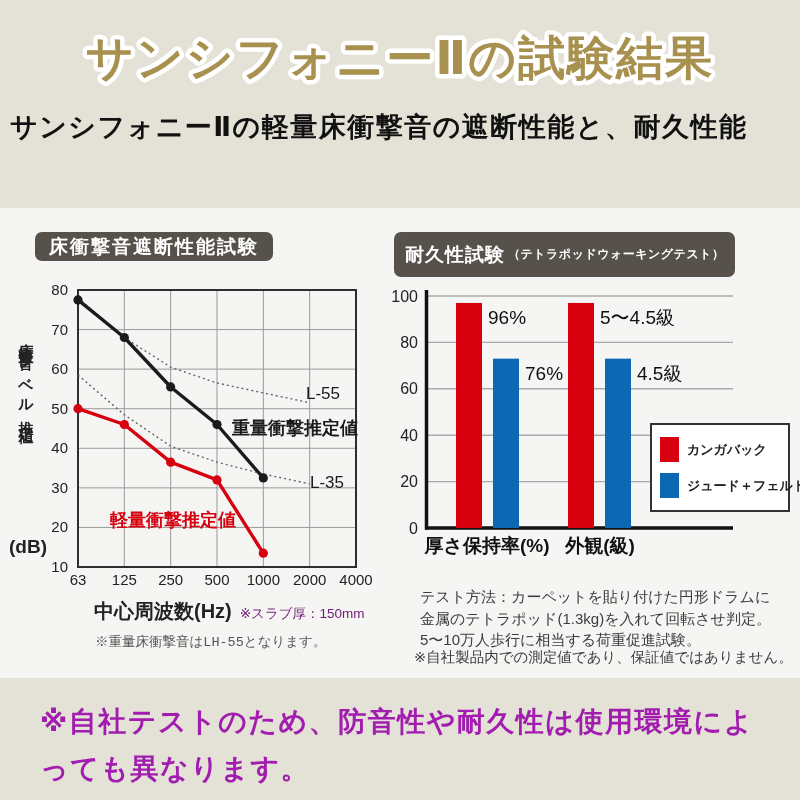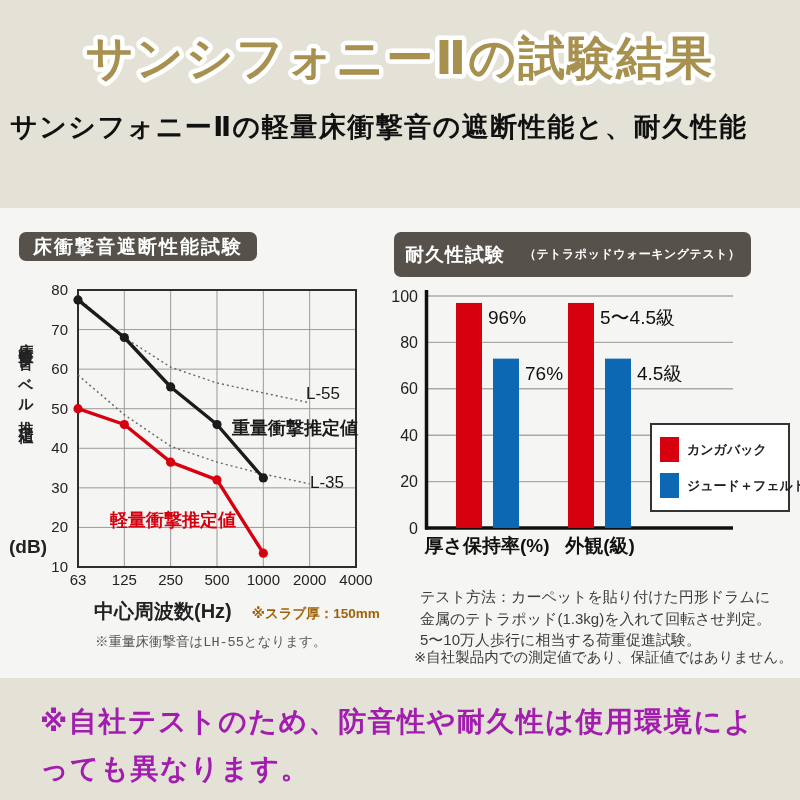--- a/index.html
+++ b/index.html
@@ -7,30 +7,30 @@
         font-family:"Liberation Sans","DejaVu Sans",sans-serif;color:#1a1a1a;}
   .title-svg{position:absolute;left:0;top:0;}
   .title-svg text{font-size:47px;font-weight:700;fill:#a8904f;stroke:#ffffff;stroke-width:9px;
         paint-order:stroke;stroke-linejoin:round;letter-spacing:2px;text-anchor:middle;
         font-family:"Liberation Sans","DejaVu Sans",sans-serif;}
   .intro{position:absolute;left:10px;top:108px;font-size:27px;font-weight:600;line-height:38px;
         letter-spacing:1.5px;color:#111;}
   .panel{position:absolute;left:0;top:208px;width:800px;height:470px;background:#f5f5f3;}
   .badge{position:absolute;background:#56524b;color:#fff;border-radius:7px;display:flex;
         align-items:center;white-space:nowrap;}
-  .badge-left{left:19px;top:24px;height:29px;padding:0 14px;font-size:19px;font-weight:600;letter-spacing:2px;}
+  .badge-left{left:35px;top:24px;height:29px;padding:0 14px;font-size:19px;font-weight:600;letter-spacing:2px;}
   .badge-right{left:394px;top:24px;height:29px;padding:8px 11px;font-size:19px;font-weight:600;letter-spacing:1px;}
-  .badge-sub{font-size:12px;font-weight:600;margin-left:19px;letter-spacing:0.5px;}
+  .badge-sub{font-size:12px;font-weight:600;margin-left:3px;letter-spacing:0.5px;}
   .v-label{position:absolute;left:16px;top:122px;writing-mode:vertical-rl;text-orientation:upright;
         font-size:15px;letter-spacing:4px;color:#222;font-weight:600;}
   .v-unit{position:absolute;left:9px;top:328px;font-size:19px;color:#222;font-weight:600;}
   #impact-chart{position:absolute;left:10px;top:68px;}
   #bar-chart{position:absolute;left:390px;top:76px;}
   .x-label{position:absolute;left:94px;top:390px;font-size:20px;font-weight:600;color:#222;white-space:nowrap;}
-  .slab{font-size:13.5px;color:#a16207;font-weight:700;margin-left:20px;}
+  .slab{font-size:13.5px;color:#701a75;font-weight:400;margin-left:8px;}
   .impact-note{position:absolute;left:95px;top:425px;font-size:13.5px;color:#555;font-family:Liberation Mono, monospace;}
   .legend{position:absolute;left:650px;top:215px;width:140px;background:#ffffff;border:2px solid #333;
         box-sizing:border-box;padding:12px 8px;display:flex;flex-direction:column;gap:11px;}
   .legend-row{display:flex;align-items:center;gap:8px;font-size:13px;font-weight:600;color:#222;white-space:nowrap;}
   .swatch{width:19px;height:25px;flex:0 0 auto;}
   .method{position:absolute;left:420px;top:378px;font-size:15px;line-height:21.5px;color:#3c3c3c;white-space:nowrap;}
   .durability-note{position:absolute;left:414px;top:440px;font-size:14.5px;color:#3c3c3c;white-space:nowrap;}
   .footer-note{position:absolute;left:40px;top:698px;font-size:28px;font-weight:600;line-height:47px;
         letter-spacing:1.5px;color:#a21caf;}
   svg text{font-family:"Liberation Sans","DejaVu Sans",sans-serif;}

